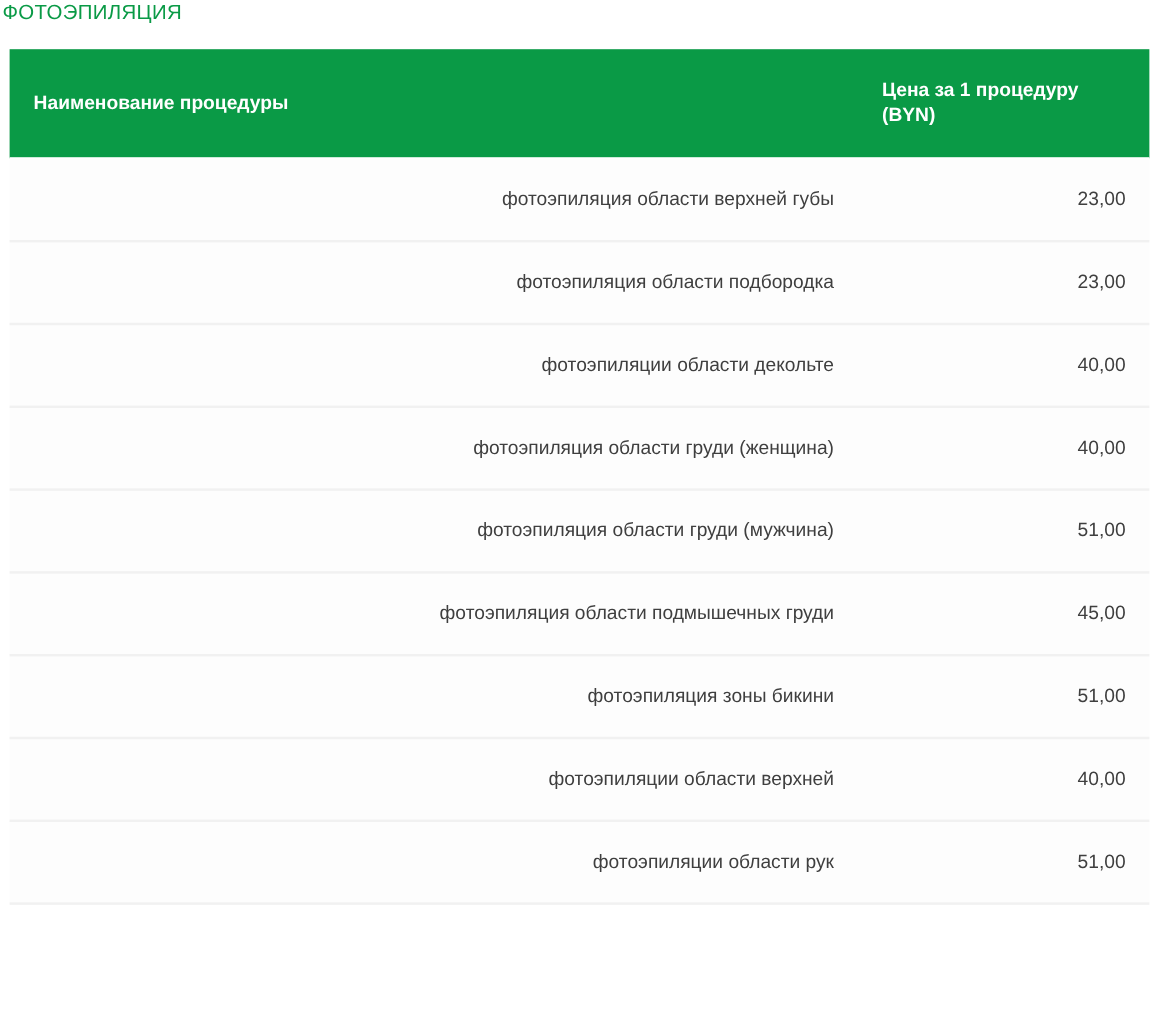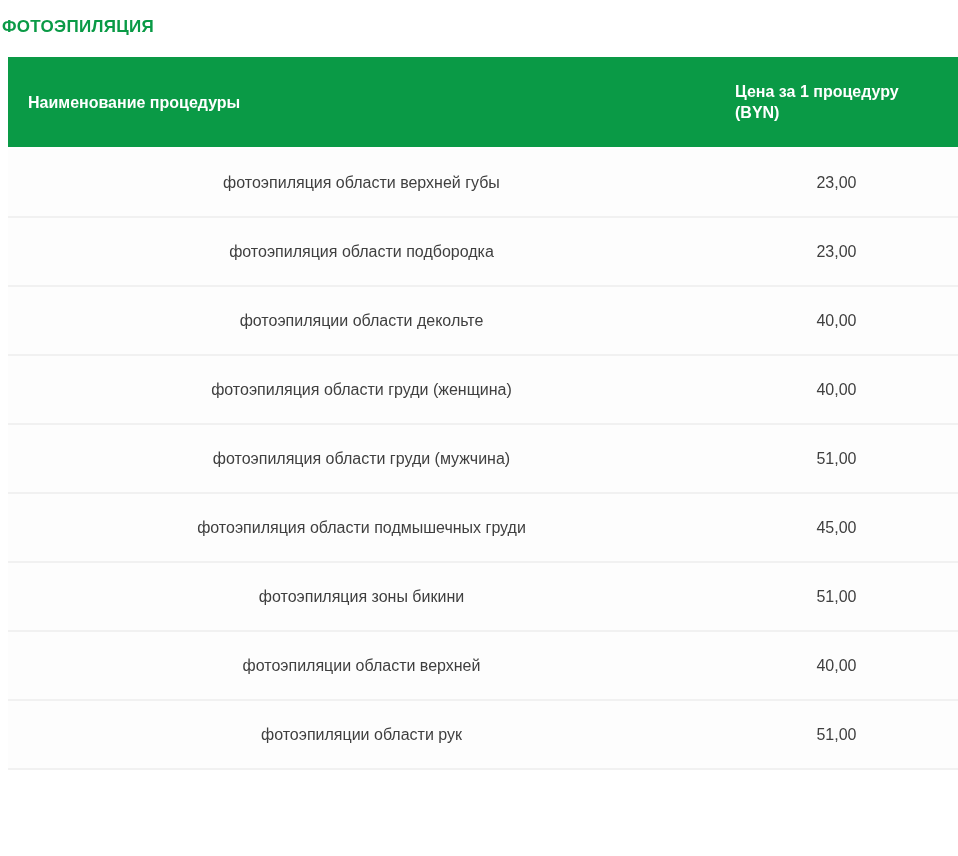--- a/index.html
+++ b/index.html
@@ -8,24 +8,24 @@
     background: #ffffff;
   }
   body {
     width: 958px;
     height: 856px;
     overflow: hidden;
     font-family: "Liberation Sans", sans-serif;
     -webkit-font-smoothing: antialiased;
   }
   .page-title {
-    margin: 16px 0 0 2px;
+    margin: 0 0 0 2px;
     font-size: 17px;
     line-height: 22px;
-    font-weight: 700;
+    font-weight: 400;
     letter-spacing: 0.3px;
     color: #0a9a46;
     text-transform: uppercase;
   }
   table.price-table {
     border-collapse: collapse;
     table-layout: fixed;
     margin-left: 8px;
     margin-top: 19px;
     width: 950px;
@@ -41,21 +41,21 @@
     vertical-align: middle;
     padding: 24px 20px;
     line-height: 21px;
     border-bottom: 2px solid #ffffff;
   }
   table.price-table tbody td {
     background: #fdfdfd;
     color: #3f3f3f;
     font-size: 16px;
     font-weight: 400;
-    text-align: center;
+    text-align: right;
     vertical-align: middle;
     padding: 23px 20px;
     line-height: 21px;
     border-bottom: 2px solid #f1f1f1;
   }
 </style>
 </head>
 <body>
 
 <h2 class="page-title">ФОТОЭПИЛЯЦИЯ</h2>

